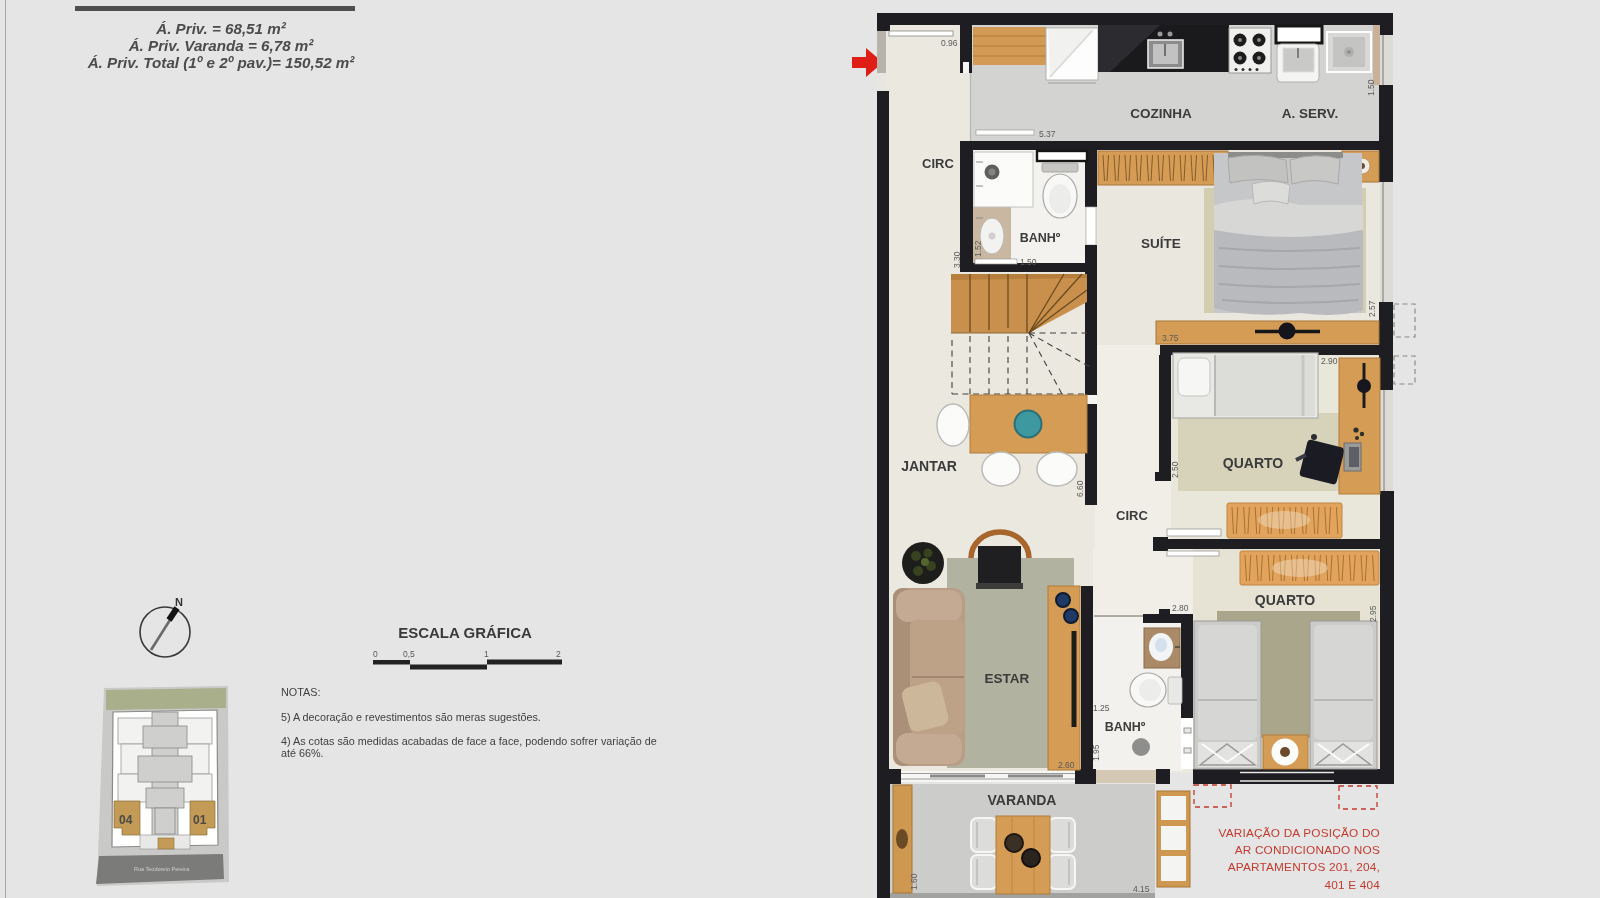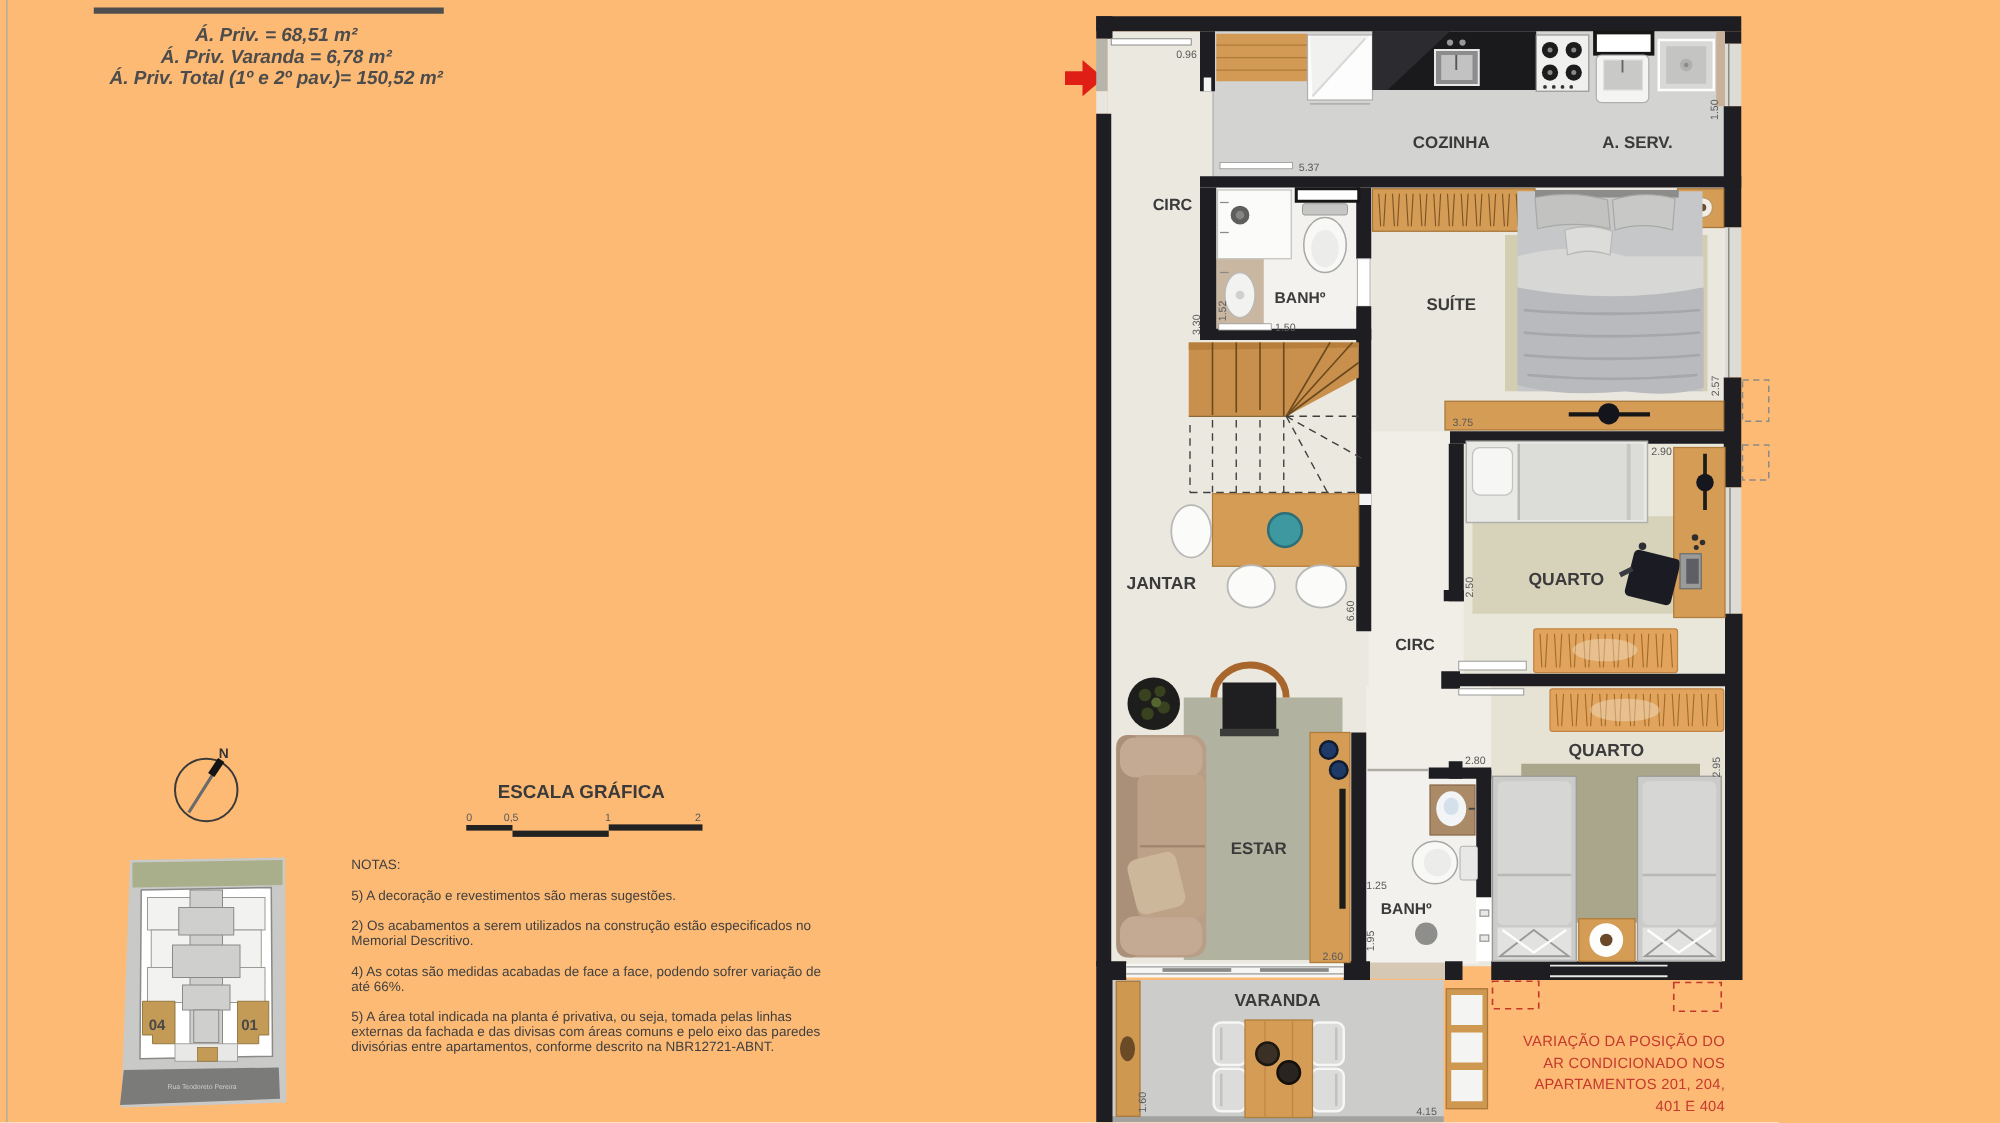--- a/index.html
+++ b/index.html
@@ -1,16 +1,16 @@
 <!DOCTYPE html>
 <html><head>
 <meta charset="utf-8">
 <style>
 html,body{margin:0;padding:0;background:#ffffff;}
-#page{position:relative;width:1600px;height:898px;background:#fdba74;overflow:hidden;
+#page{position:relative;width:1600px;height:898px;background:#e5e5e5;overflow:hidden;
   font-family:"Liberation Sans", sans-serif;}
 .abs{position:absolute;}
 #areatext{left:29px;top:21px;width:384px;text-align:center;font-style:italic;
   font-size:15.2px;line-height:16.8px;color:#4c4c4c;font-weight:bold;}
 #notas{left:281px;top:686px;width:386px;font-size:10.8px;line-height:12.15px;color:#3f3f3f;}
 #notas p{margin:0 0 12px 0;}
 #redtext{left:1120px;top:825px;width:260px;text-align:right;font-size:11.8px;line-height:17.2px;
   color:#c43a2e;font-weight:normal;letter-spacing:0.2px;}
 </style>
 </head>
@@ -19,23 +19,21 @@
 
 <div class="abs" style="left:5px;top:0;width:1px;height:898px;background:#a8a8a8;"></div>
 
 <div class="abs" style="left:75px;top:6px;width:280px;height:5px;background:#4f4f4f;"></div>
 
 <div class="abs" id="areatext">Á. Priv. = 68,51 m²<br>Á. Priv. Varanda = 6,78 m²<br>Á. Priv. Total (1º e 2º pav.)= 150,52 m²</div>
 
 <div class="abs" id="notas">
 <p style="margin-bottom:13px;">NOTAS:</p>
 <p>5) A decoração e revestimentos são meras sugestões.</p>
-<p>2) Os acabamentos a serem utilizados na construção estão especificados no Memorial Descritivo.</p>
 <p>4) As cotas são medidas acabadas de face a face, podendo sofrer variação de até 66%.</p>
-<p>5) A área total indicada na planta é privativa, ou seja, tomada pelas linhas externas da fachada e das divisas com áreas comuns e pelo eixo das paredes divisórias entre apartamentos, conforme descrito na NBR12721-ABNT.</p>
 </div>
 
 <div class="abs" id="redtext">VARIAÇÃO DA POSIÇÃO DO<br>AR CONDICIONADO NOS<br>APARTAMENTOS 201, 204,<br>401 E 404</div>
 <svg class="abs" style="left:0;top:0;" width="1600" height="898" viewBox="0 0 1600 898">
 <defs>
 <style>
 .dim{font-family:"Liberation Sans",sans-serif;font-size:8.5px;fill:#5a5a5a;}
 .rlab{font-family:"Liberation Sans",sans-serif;font-weight:bold;fill:#3b3b3b;}
 </style>
 </defs>

